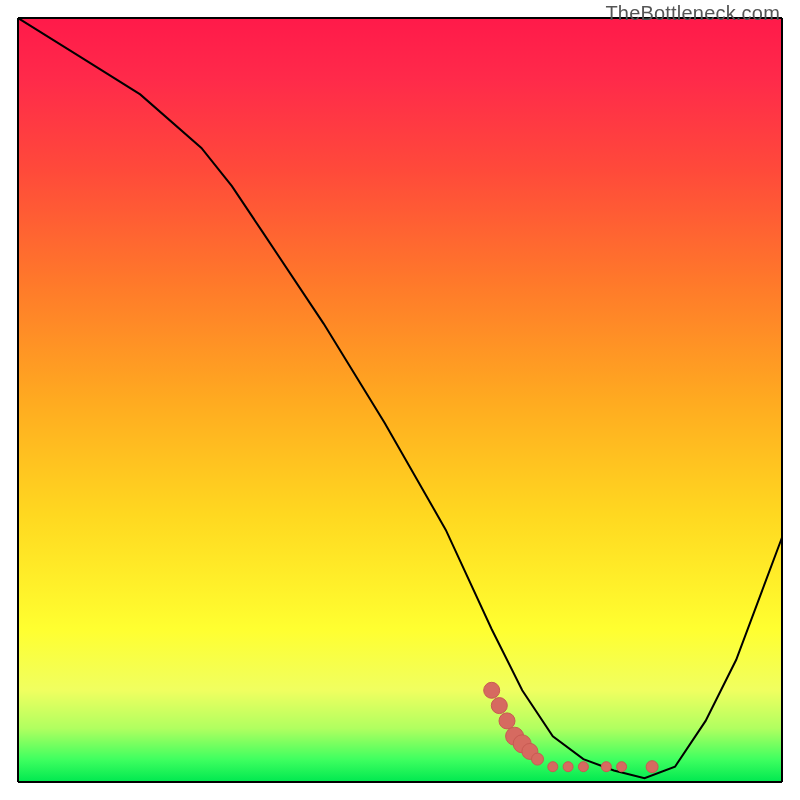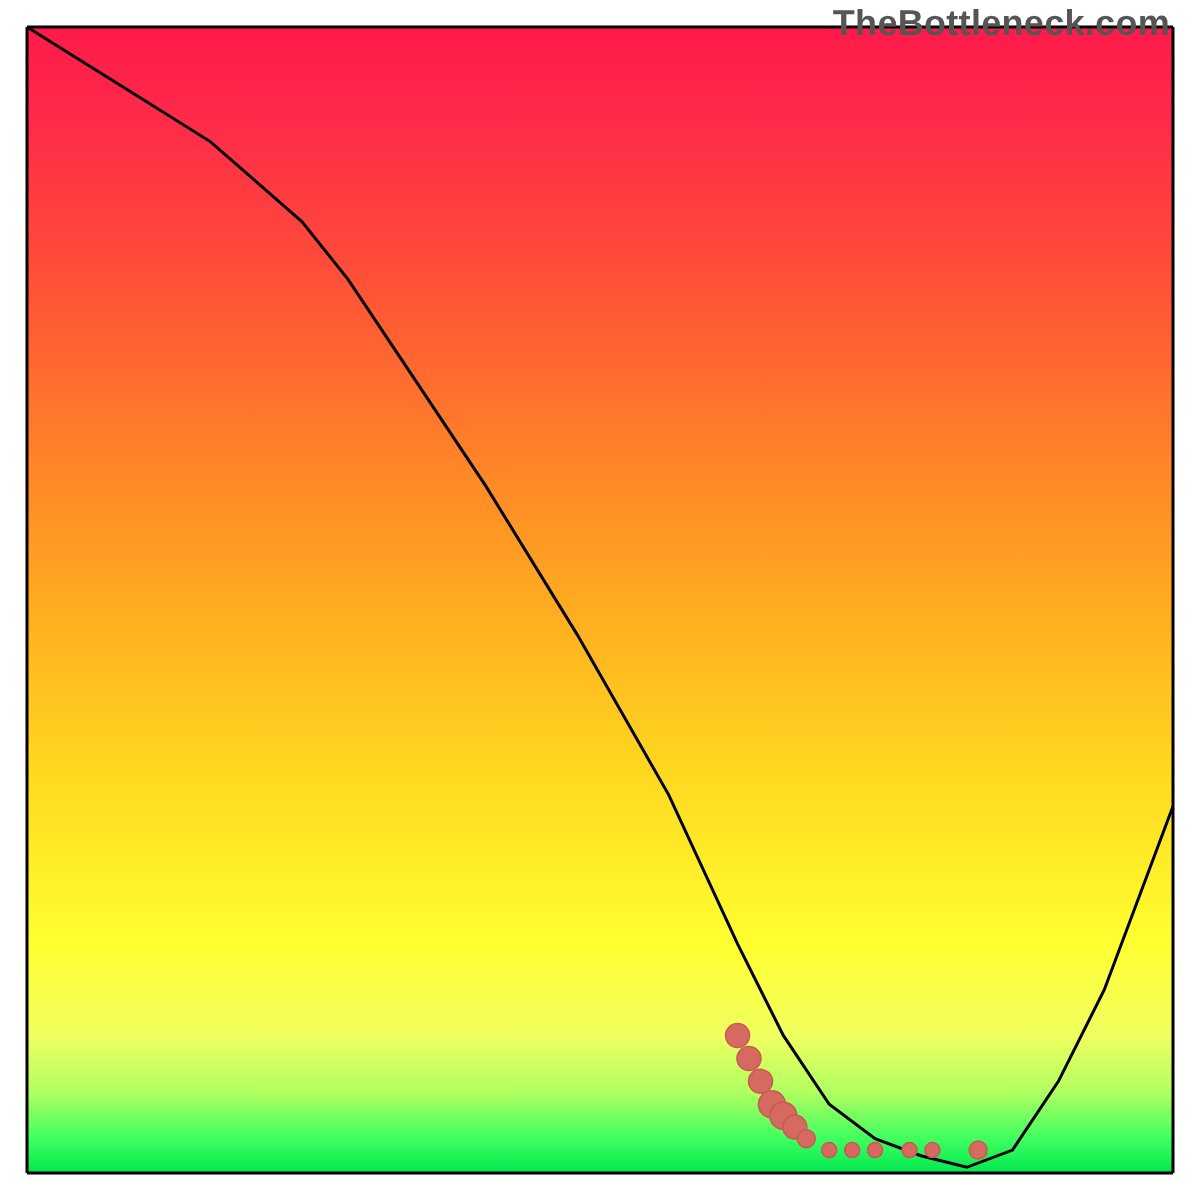--- a/index.html
+++ b/index.html
@@ -55,22 +55,22 @@
   .axis-bottom {
     left: 18px;
     top: 781px;
     width: 764px;
     height: 2px;
   }
   .watermark {
     position: absolute;
     top: 2px;
     right: 20px;
-    font-size: 24px;
-    font-weight: bold;
+    font-size: 20px;
+    font-weight: normal;
     color: #555;
     letter-spacing: 0.2px;
   }
   svg.overlay {
     position: absolute;
     left: 18px;
     top: 18px;
     width: 764px;
     height: 764px;
     pointer-events: none;

